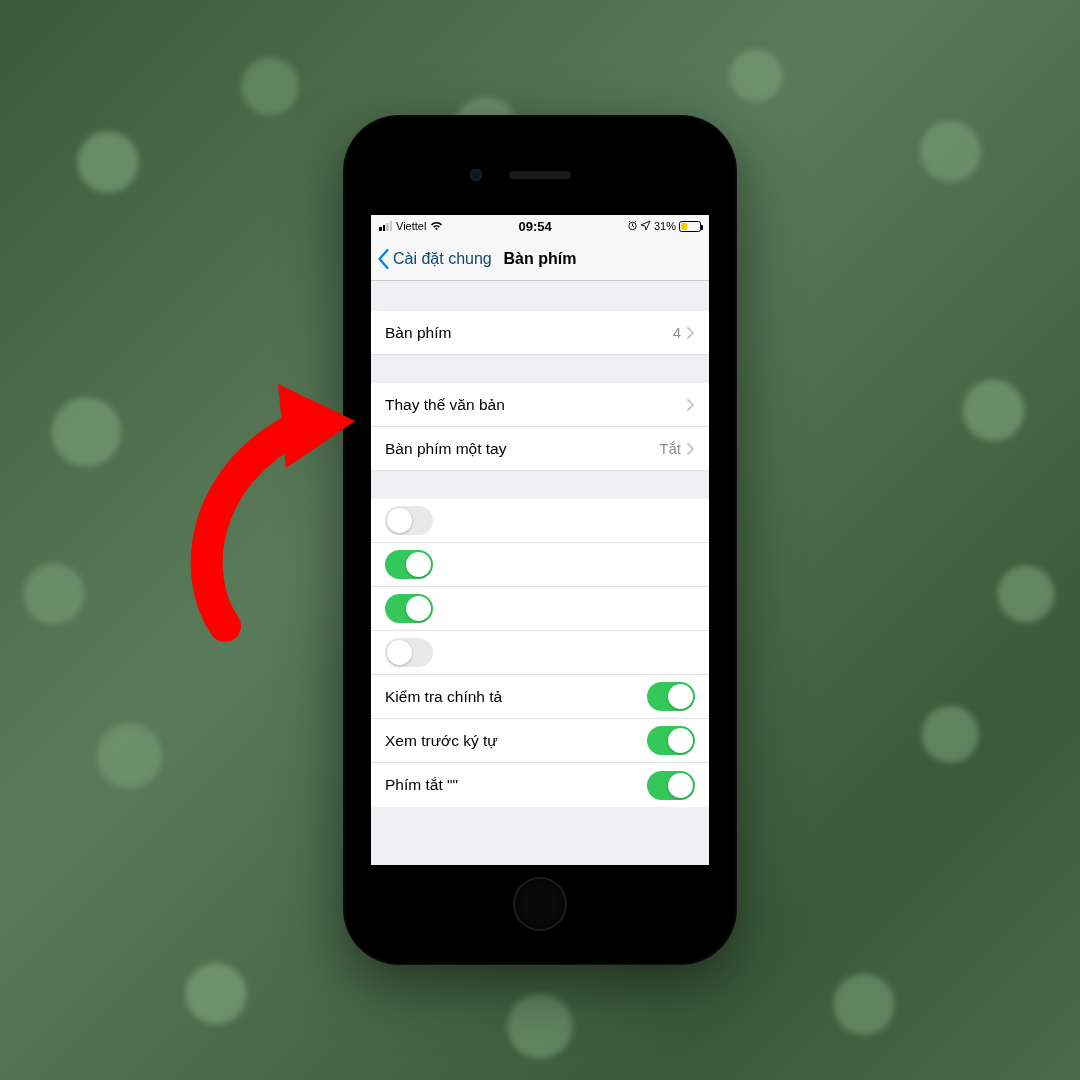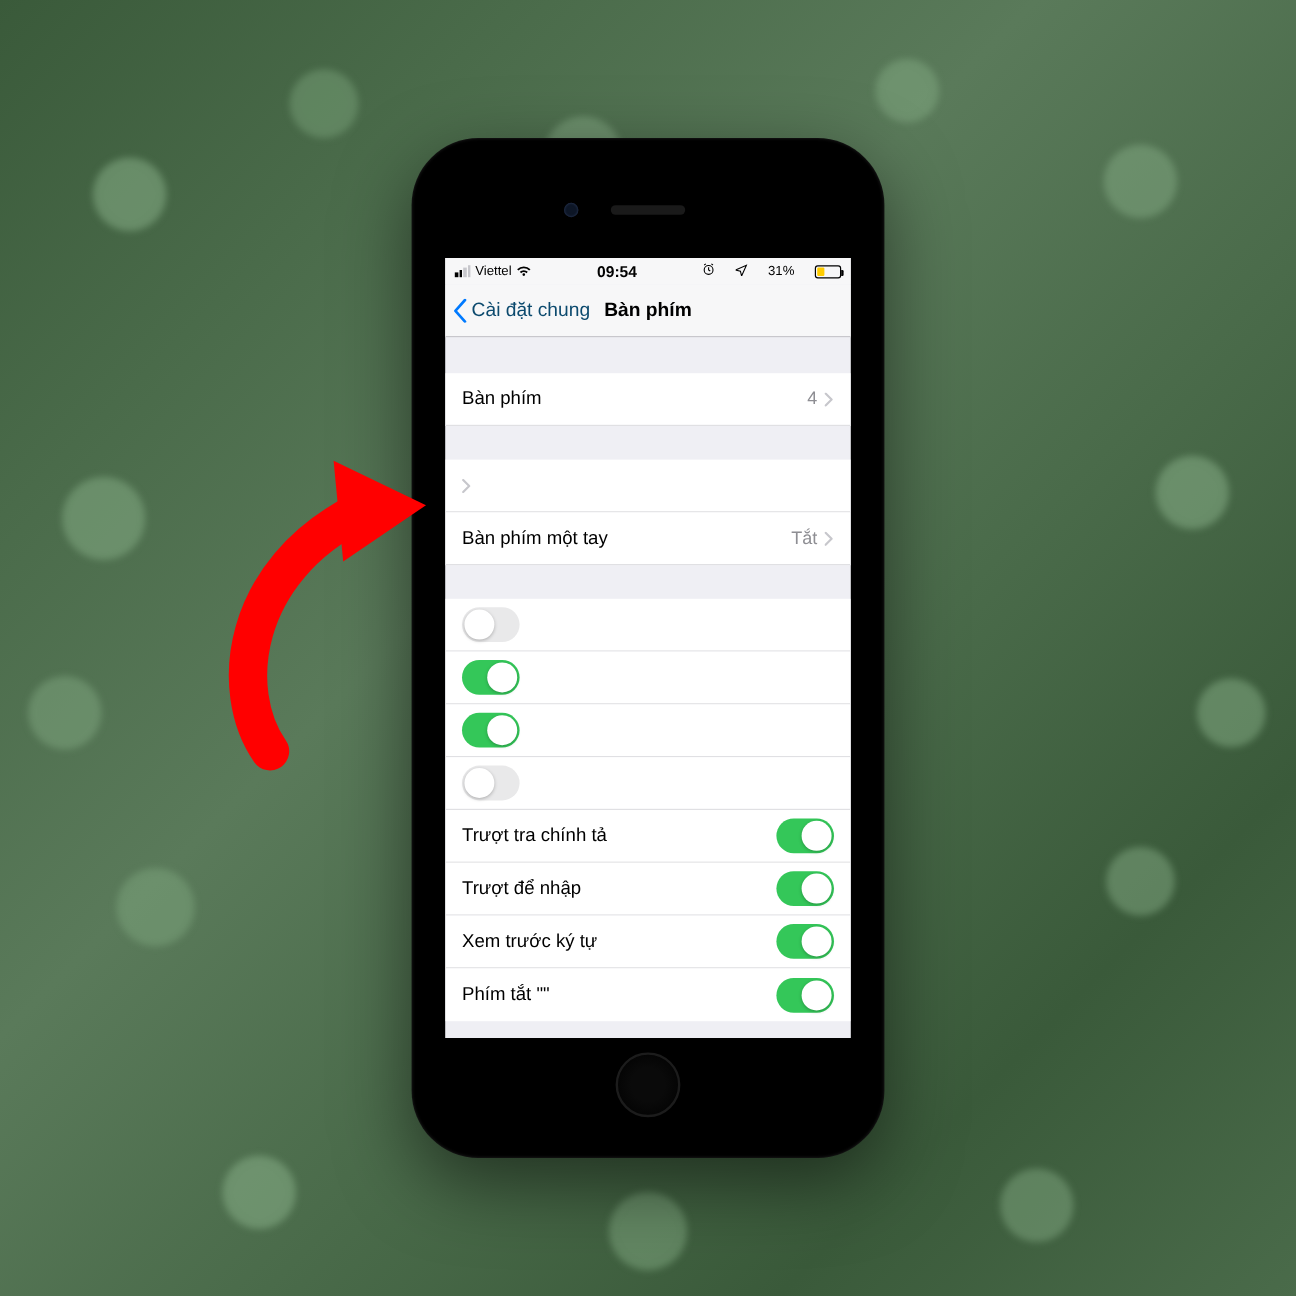--- a/index.html
+++ b/index.html
@@ -62,21 +62,21 @@
   top: 86px; left: 14px; right: 14px; bottom: 86px;
   background: #efeff4;
   overflow: hidden;
 }
 .statusbar {
   height: 22px; background: #f7f7f8;
   display: flex; align-items: center; justify-content: space-between;
   padding: 0 8px; font-size: 11px; color: #000;
 }
 .sb-left { display: flex; align-items: center; gap: 4px; }
-.sb-right { display: flex; align-items: center; gap: 17px; }
+.sb-right { display: flex; align-items: center; gap: 3px; }
 .signal-bars { display: inline-flex; align-items: flex-end; gap: 1px; }
 .signal-bars span { width: 2.5px; background: #000; }
 .signal-bars span:nth-child(1){height:4px}
 .signal-bars span:nth-child(2){height:6px}
 .signal-bars span:nth-child(3){height:8px;background:#c7c7cc}
 .signal-bars span:nth-child(4){height:10px;background:#c7c7cc}
 .wifi-icon svg { width: 13px; height: 10px; display:block; }
 .battery {
   width: 22px; height: 11px;
   border: 1px solid #000; border-radius: 2.5px;
@@ -204,20 +204,21 @@
           <span class="chevron">
               <svg viewBox="0 0 8 12">
                 <path d="M1 1l5 5-5 5" fill="none" stroke="#c7c7cc" stroke-width="1.8" stroke-linecap="round" stroke-linejoin="round"></path>
               </svg>
             </span>
         </div>
 
         <div class="group-gap small"></div>
 
         <div class="cell">
+          <span class="label">Thay thế văn bản</span>
           <span class="chevron">
               <svg viewBox="0 0 8 12">
                 <path d="M1 1l5 5-5 5" fill="none" stroke="#c7c7cc" stroke-width="1.8" stroke-linecap="round" stroke-linejoin="round"></path>
               </svg>
             </span>
         </div>
         <div class="cell">
           <span class="label">Bàn phím một tay</span>
           <span class="value">Tắt</span>
           <span class="chevron">
@@ -243,27 +244,21 @@
           <span class="toggle on">
               <span class="knob"></span>
             </span>
         </div>
         <div class="cell">
           <span class="toggle off">
               <span class="knob"></span>
             </span>
         </div>
         <div class="cell">
-          <span class="label">Trượt tra chính tả</span>
-          <span class="toggle on">
-              <span class="knob"></span>
-            </span>
-        </div>
-        <div class="cell">
-          <span class="label">Trượt để nhập</span>
+          <span class="label">Kiểm tra chính tả</span>
           <span class="toggle on">
               <span class="knob"></span>
             </span>
         </div>
         <div class="cell">
           <span class="label">Xem trước ký tự</span>
           <span class="toggle on">
               <span class="knob"></span>
             </span>
         </div>

